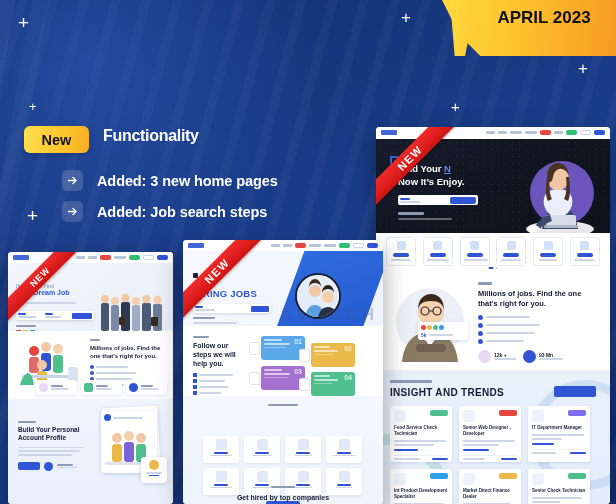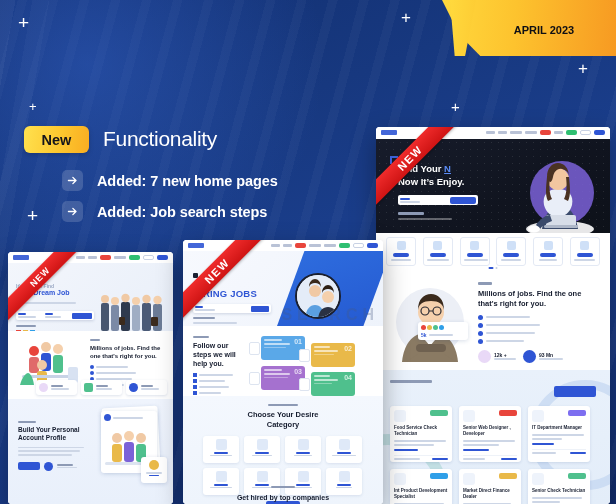--- a/index.html
+++ b/index.html
@@ -57,34 +57,34 @@
     background:linear-gradient(95deg,#ffd93d 0%,#fdc32e 42%,#f79a22 100%);
     clip-path:polygon(12% 0, 100% 0, 100% 100%, 22% 100%, 10% 62%, 0 0);
   }
   #flagNotch{
     position:absolute; left:8px; top:0; width:26px; height:56px;
     background:linear-gradient(95deg,#ffd93d 0%,#fdcb33 100%);
     clip-path:polygon(0 0, 100% 0, 58% 100%, 18% 100%);
   }
   #flagTxt{ position:absolute; left:40px; top:7px; right:10px; text-align:center; }
   #flagTitle{ color:#0f0f14; font-size:16px; font-weight:bold; letter-spacing:.1px; }
-  #flagSub{ color:#0f0f14; font-size:11px; font-weight:bold; margin-top:17px; }
+  #flagSub{ color:#0f0f14; font-size:17px; font-weight:bold; margin-top:1px; }
 
   
   #newBadge{
     position:absolute; left:24px; top:126px; width:65px; height:27px;
     border-radius:6px;
     background:linear-gradient(100deg,#ffe14f 0%,#fdc72e 55%,#f9ad22 100%);
     display:flex; align-items:center; justify-content:center;
     color:#14141a; font-size:14.5px; font-weight:bold;
     box-shadow:0 2px 5px rgba(0,0,0,.18);
   }
   #funcTitle{
     position:absolute; left:103px; top:127px;
-    color:#fff; font-size:21px; font-weight:normal; letter-spacing:-.3px;
+    color:#fff; font-size:16px; font-weight:bold; letter-spacing:-.3px;
   }
   .frow{ position:absolute; left:62px; display:flex; align-items:center; gap:14px; }
   .fbox{
     width:21px; height:21px; border-radius:5px;
     background:rgba(255,255,255,.16);
     display:flex; align-items:center; justify-content:center;
     flex:0 0 auto;
   }
   .fbox svg{ display:block; }
   .ftxt{ color:#fff; font-size:14.5px; font-weight:bold; letter-spacing:-.1px;
@@ -221,21 +221,21 @@
 
   <div id="newBadge">New</div>
   <div id="funcTitle">Functionality</div>
 
   <div class="frow" style="top:170px;">
     <span class="fbox">
       <svg width="11" height="11" viewBox="0 0 12 12">
           <path d="M1.6 6h8M6.4 2.6 9.8 6 6.4 9.4" fill="none" stroke="#fff" stroke-width="1.5" stroke-linecap="round" stroke-linejoin="round"></path>
         </svg>
     </span>
-    <span class="ftxt">Added: 7 new home pages</span>
+    <span class="ftxt">Added: 3 new home pages</span>
   </div>
   <div class="frow" style="top:201px;">
     <span class="fbox">
       <svg width="11" height="11" viewBox="0 0 12 12">
           <path d="M1.6 6h8M6.4 2.6 9.8 6 6.4 9.4" fill="none" stroke="#fff" stroke-width="1.5" stroke-linecap="round" stroke-linejoin="round"></path>
         </svg>
     </span>
     <span class="ftxt">Added: Job search steps</span>
   </div>
 
@@ -395,20 +395,21 @@
                 </span>
             </div>
           </div>
         </div>
       </div>
 
       <div class="insight">
         <div class="ring"></div>
         <div class="ring2"></div>
         <span class="lbl d" style="position:absolute;left:14px;top:10px;width:42px;height:2.5px"></span>
+        <div style="position:absolute;left:14px;top:17px;font-size:10px;font-weight:bold;color:#151c2e;letter-spacing:.3px">INSIGHT AND TRENDS</div>
         <div style="position:absolute;right:14px;top:16px;width:42px;height:11px;border-radius:2px;background:#2f55d4"></div>
 
         <div style="position:absolute;left:14px;right:14px;top:36px;display:flex;flex-wrap:wrap;gap:7px">
           <div class="jobcard" style="position:relative">
             <span class="tag" style="background:#4fc08d"></span>
             <div class="ic"></div>
             <div style="font-size:4.5px;font-weight:bold;color:#1a2133;margin-top:3px;line-height:1.3">Food Service Check Technician</div>
             <span class="lbl" style="width:52px;height:2px;margin-top:3px"></span>
             <span class="lbl" style="width:40px;height:2px;margin-top:2px"></span>
             <span class="lbl b" style="width:24px;height:2px;margin-top:3px"></span>
@@ -732,21 +733,20 @@
           <span style="position:absolute;right:3px;top:2px;color:rgba(255,255,255,.75);font-size:7px;font-weight:bold">04</span>
         </div>
         <span style="position:absolute;left:66px;top:16px;width:11px;height:13px;background:#fff;border:1px solid #dde4f0;border-radius:2px"></span>
         <span style="position:absolute;left:116px;top:23px;width:11px;height:13px;background:#fff;border:1px solid #dde4f0;border-radius:2px"></span>
         <span style="position:absolute;left:66px;top:46px;width:11px;height:13px;background:#fff;border:1px solid #dde4f0;border-radius:2px"></span>
         <span style="position:absolute;left:116px;top:52px;width:11px;height:13px;background:#fff;border:1px solid #dde4f0;border-radius:2px"></span>
       </div>
 
       <div class="cards">
         <span class="lbl d" style="position:absolute;left:50%;transform:translateX(-50%);top:8px;width:30px;height:2px"></span>
-        <div style="position:absolute;left:0;right:0;top:14px;text-align:center;font-size:7.5px;font-weight:bold;color:#151c2e;line-height:1.3">Choose Your Desire<br>Category</div>
 
         <div style="position:absolute;left:20px;right:20px;top:40px;display:flex;flex-wrap:wrap;gap:5px">
           <div style="width:36px;height:27px;background:#fff;border-radius:3px;box-shadow:0 1px 3px rgba(40,70,130,.12);padding:3px;text-align:center">
             <span style="width:11px;height:11px;display:block;margin:0 auto 2px;border-radius:2px;background:#dfe9f8"></span>
             <span class="lbl b" style="width:14px;height:1.6px;display:block;margin:0 auto 1px"></span>
             <span class="lbl" style="width:22px;height:1.6px;display:block;margin:0 auto"></span>
           </div>
           <div style="width:36px;height:27px;background:#fff;border-radius:3px;box-shadow:0 1px 3px rgba(40,70,130,.12);padding:3px;text-align:center">
             <span style="width:11px;height:11px;display:block;margin:0 auto 2px;border-radius:2px;background:#dfe9f8"></span>
             <span class="lbl b" style="width:14px;height:1.6px;display:block;margin:0 auto 1px"></span>

